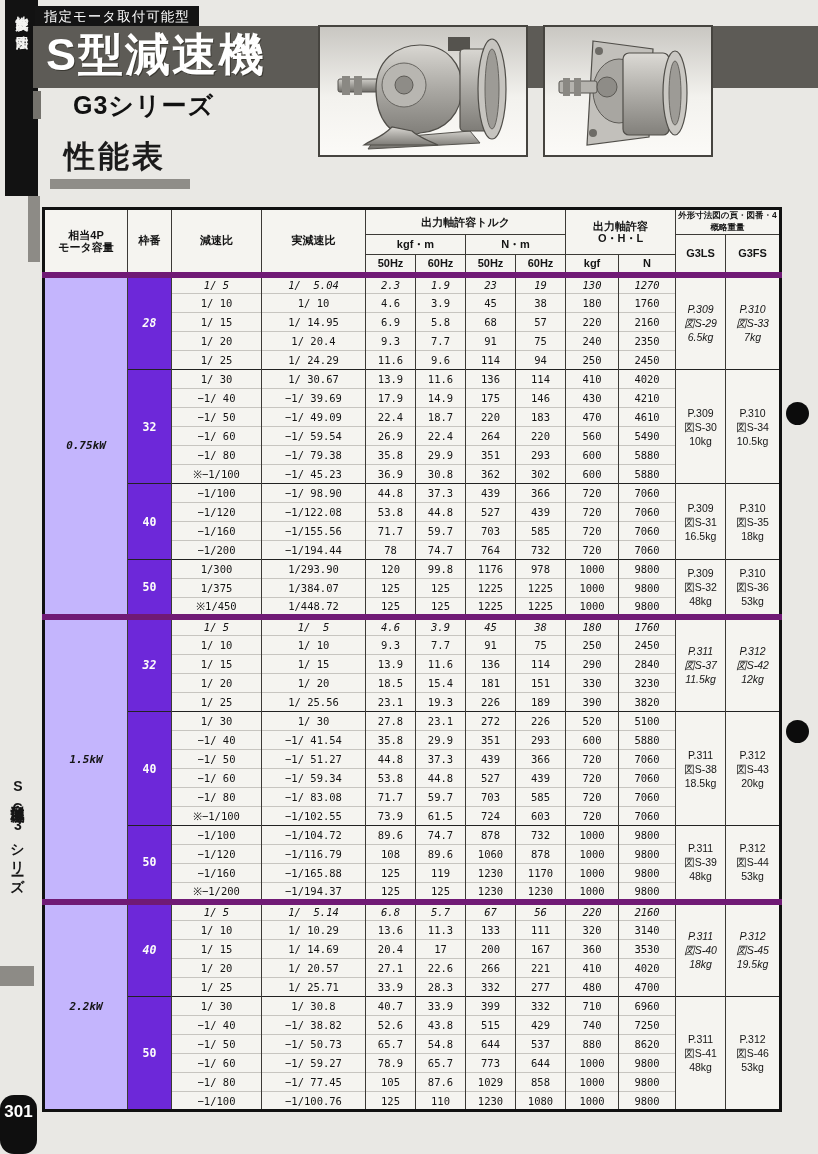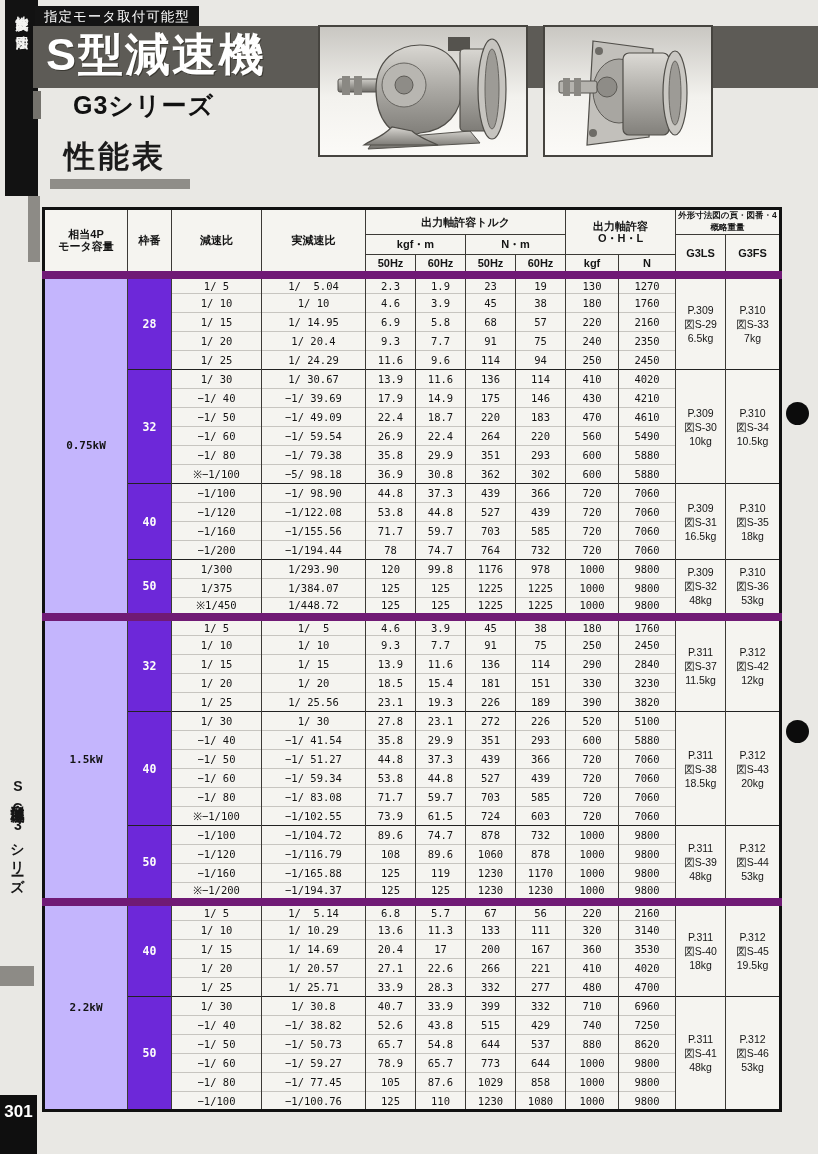--- a/index.html
+++ b/index.html
@@ -26,21 +26,21 @@
     position:absolute;left:9px;top:778px;height:200px;
     writing-mode:vertical-rl;text-orientation:upright;
     font-size:14px;font-weight:bold;color:#161616;letter-spacing:1px;
   }
   .side-bar-gray{
     position:absolute;left:0;top:966px;width:34px;height:20px;background:#8d8b86;
   }
   .page-number-box{
     position:absolute;left:0;top:1095px;width:37px;height:59px;background:#0f0f0f;
     color:#fff;font-size:17px;font-weight:bold;
-    display:flex;justify-content:center;align-items:flex-start;padding-top:7px;box-sizing:border-box;
+    display:flex;justify-content:center;align-items:flex-start;padding-top:7px;box-sizing:border-box;border-radius:14px;
   }
   
   .band{
     position:absolute;left:33px;top:26px;width:785px;height:62px;
     background:#5d5b56;
   }
   .badge{
     position:absolute;left:35px;top:6px;height:20px;
     background:#141414;color:#fff;font-size:13.5px;font-weight:normal;
     padding:2px 9px 0 9px;box-sizing:border-box;letter-spacing:1px;
@@ -96,21 +96,21 @@
   .perf-table thead th{
     font-family:"Liberation Sans", sans-serif;
     font-size:11px;font-weight:bold;
     border-bottom:1px solid #3c3a36;
   }
   .perf-table thead tr{height:20px;}
   .perf-table thead{border-bottom:3px solid #111;}
   .perf-table tbody tr{height:19px;}
   .perf-table tbody td{border-top:1px solid #c7c5c0;}
   .perf-table tbody tr.block-start td{border-top:1.5px solid #222;}
-  .perf-table tbody tr.section-start td{border-top:8px solid #701a75;}
+  .perf-table tbody tr.section-start td{border-top:6px solid #701a75;font-style:italic;}
   .hdr-small{font-size:8.5px !important;letter-spacing:0;}
   .hdr-2line{line-height:12px;}
   .capacity-cell{
     font-weight:bold;font-size:11px;background:#c4b5fd;
   }
   .frame-cell{
     background:#6d28d9;color:#fcfcfa;font-weight:bold;font-size:11.5px;
   }
   .ratio-cell{white-space:pre;}
   .num-cell{white-space:pre;}
@@ -352,21 +352,21 @@
         <td class="ratio-cell">−1/ 79.38</td>
         <td class="num-cell">35.8</td>
         <td class="num-cell">29.9</td>
         <td class="num-cell">351</td>
         <td class="num-cell">293</td>
         <td class="num-cell">600</td>
         <td class="num-cell">5880</td>
       </tr>
       <tr>
         <td class="ratio-cell">※−1/100</td>
-        <td class="ratio-cell">−5/ 98.18</td>
+        <td class="ratio-cell">−1/ 45.23</td>
         <td class="num-cell">36.9</td>
         <td class="num-cell">30.8</td>
         <td class="num-cell">362</td>
         <td class="num-cell">302</td>
         <td class="num-cell">600</td>
         <td class="num-cell">5880</td>
       </tr>
       <tr class="block-start">
         <td class="frame-cell" rowspan="4">40</td>
         <td class="ratio-cell">−1/100</td>

